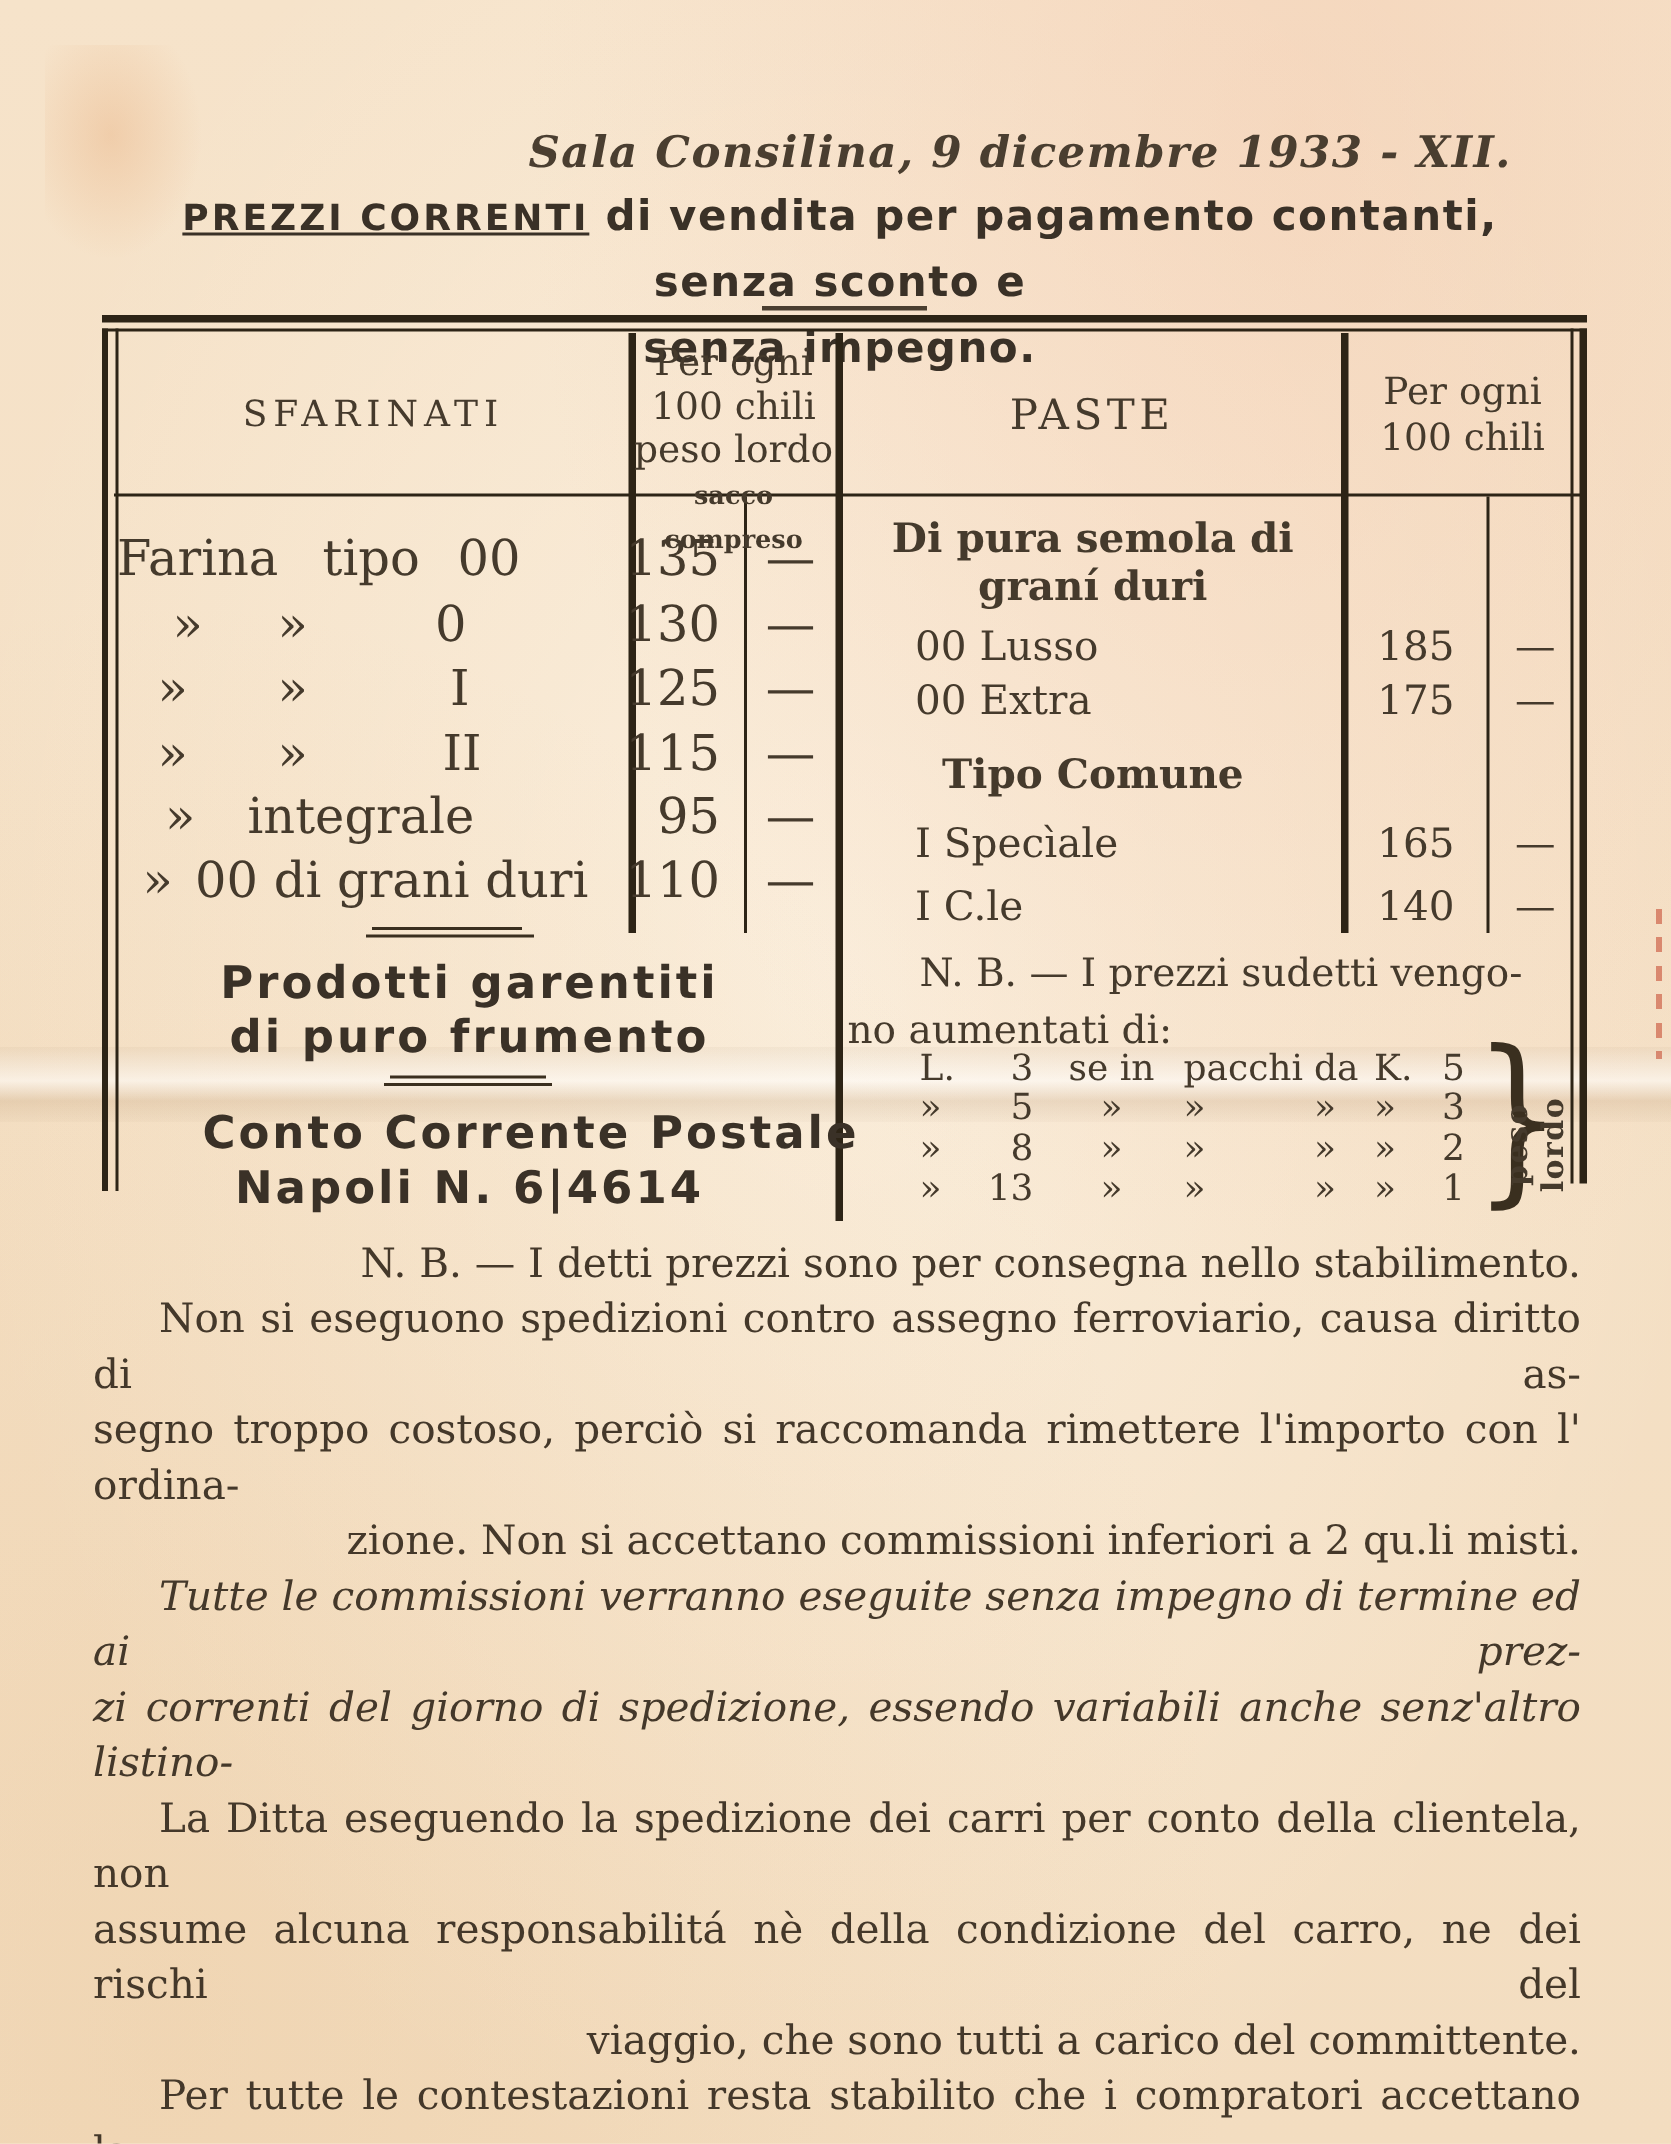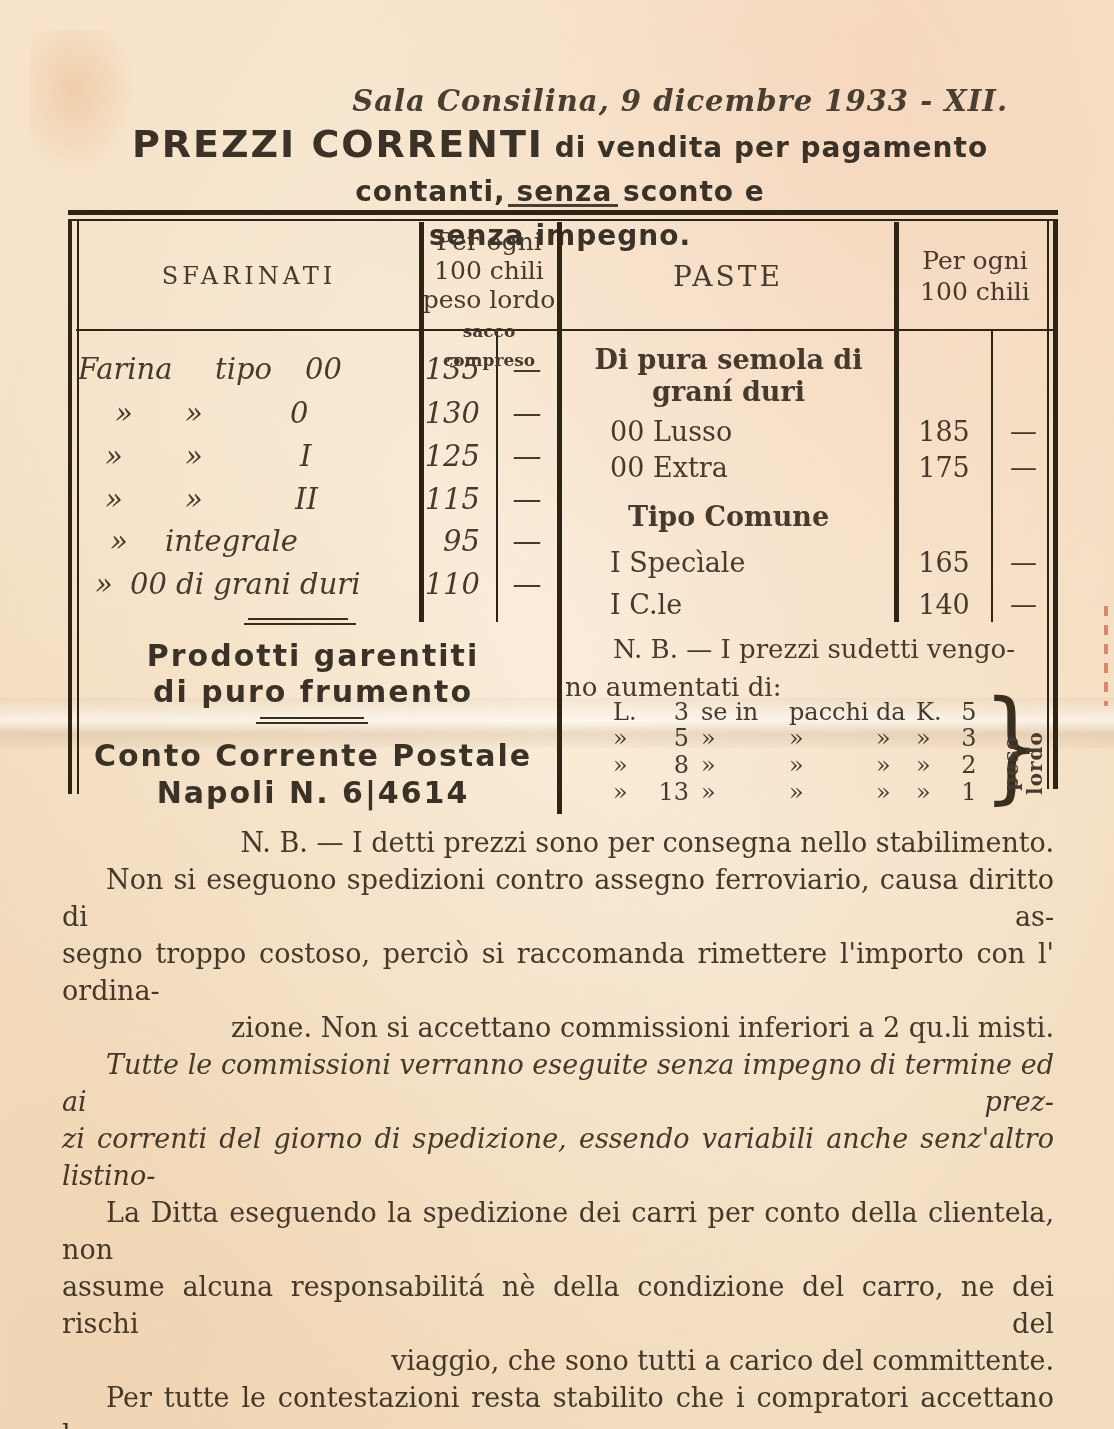--- a/index.html
+++ b/index.html
@@ -19,37 +19,37 @@
   .reddash{position:absolute;left:1104px;top:606px;width:4px;height:100px;
     background:repeating-linear-gradient(180deg, rgba(195,65,40,0.55) 0 10px, transparent 10px 19px);}
 
   .ink{color:#453a2c;}
   .deco{font-family:"DejaVu Sans", sans-serif;font-weight:bold;color:#3a3127;}
 
   
   .dateline{position:absolute;top:84px;left:0;width:1008px;text-align:right;
     font-style:italic;font-weight:600;font-size:29px;letter-spacing:1px;color:#4a3e30;}
   .titleblock{position:absolute;top:124px;left:95px;width:930px;text-align:center;line-height:40px;}
-  .title-lead{font-size:38px;letter-spacing:2px;}
+  .title-lead{font-size:24px;letter-spacing:2px;text-decoration:underline;}
   .title-rest{font-size:28px;letter-spacing:1px;}
   .title-underline{position:absolute;top:204px;left:508px;width:110px;height:3px;background:#4a3e30;}
 
   
   .sheet-table{position:absolute;left:68px;top:210px;width:990px;height:612px;color:#453a2c;}
   .bseg{position:absolute;background:#2d2416;}
   .cell-sfarinati{position:absolute;left:12px;top:14px;width:338px;height:104px;
     display:flex;align-items:center;justify-content:center;font-size:24px;letter-spacing:4px;}
   .cell-ph1{position:absolute;left:353px;top:17px;width:136px;text-align:center;font-size:25px;line-height:29px;}
   .cell-ph1 .small{font-size:17px;font-weight:bold;letter-spacing:0;display:block;margin-top:3px;}
   .cell-paste{position:absolute;left:495px;top:14px;width:330px;height:104px;
     display:flex;align-items:center;justify-content:center;font-size:28px;letter-spacing:3px;}
   .cell-ph2{position:absolute;left:828px;top:14px;width:158px;height:104px;
     display:flex;flex-direction:column;align-items:center;justify-content:center;font-size:25px;line-height:31px;}
 
-  .lrow{position:absolute;left:0;width:490px;height:34px;font-size:29px;font-style:italic;}
+  .lrow{position:absolute;left:0;width:490px;height:34px;font-size:33px;}
   .lrow .lab{position:absolute;top:0;white-space:nowrap;}
   .lrow .price{position:absolute;left:296px;width:116px;text-align:right;}
   .lrow .cents{position:absolute;left:432px;width:54px;text-align:center;}
 
   .prow{position:absolute;left:494px;width:540px;height:34px;font-size:27px;}
   .prow .lab{position:absolute;left:48px;white-space:nowrap;}
   .prow .price{position:absolute;left:338px;width:88px;text-align:center;}
   .prow .cents{position:absolute;left:434px;width:55px;text-align:center;}
 
   .psub{position:absolute;left:494px;width:333px;text-align:center;font-weight:bold;font-size:27px;white-space:nowrap;}
@@ -57,21 +57,21 @@
   .dsep{position:absolute;background:#3a2f1f;height:2px;}
 
   .decoline{position:absolute;left:0;width:490px;text-align:center;font-size:30px;letter-spacing:2px;white-space:nowrap;}
 
   .nbline{position:absolute;font-size:26px;white-space:nowrap;}
   .nbtable{position:absolute;left:545px;top:488px;width:380px;height:112px;font-size:24px;}
   .nbrow{position:absolute;left:0;width:100%;height:27px;}
   .nbrow span{position:absolute;white-space:nowrap;}
   .nc0{left:0;width:34px;}
   .nc1{left:28px;width:48px;text-align:right;}
-  .nc2{left:88px;width:80px;}
+  .nc2{left:88px;width:80px;text-align:center;}
   .nc3{left:176px;width:90px;}
   .nc4{left:263px;width:40px;}
   .nc5{left:303px;width:34px;}
   .nc6{left:336px;width:40px;text-align:center;}
   .brace{position:absolute;left:905px;top:474px;font-size:122px;line-height:122px;
     font-family:"DejaVu Serif",serif;font-weight:400;transform:scaleX(0.75);color:#3a2f1f;}
   .pesolordo{position:absolute;left:909px;top:529px;width:92px;text-align:center;
     transform:rotate(-90deg);font-size:20px;font-weight:600;letter-spacing:1px;}
 
   
@@ -166,21 +166,21 @@
     <span class="price">110</span>
     <span class="cents">—</span>
   </div>
 
   <div class="dsep" style="left:180px;top:408px;width:100px;"></div>
   <div class="dsep" style="left:176px;top:413px;width:112px;"></div>
   <div class="decoline deco" style="top:428px;">Prodotti garentiti</div>
   <div class="decoline deco" style="top:464px;">di puro frumento</div>
   <div class="dsep" style="left:192px;top:507px;width:104px;"></div>
   <div class="dsep" style="left:188px;top:512px;width:112px;"></div>
-  <div class="decoline deco" style="top:528px;">Conto Corrente Postale</div>
+  <div class="decoline deco" style="top:528px;padding-left:41px;">Conto Corrente Postale</div>
   <div class="decoline deco" style="top:565px;">Napoli N. 6|4614</div>
 
   <div class="psub" style="top:166px;">graní duri</div>
   <div class="psub" style="top:134px;">Di pura semola di</div>
   <div class="prow" style="top:206px;">
     <span class="lab">00 Lusso</span>
     <span class="price">185</span>
     <span class="cents">—</span>
   </div>
   <div class="prow" style="top:242px;">

